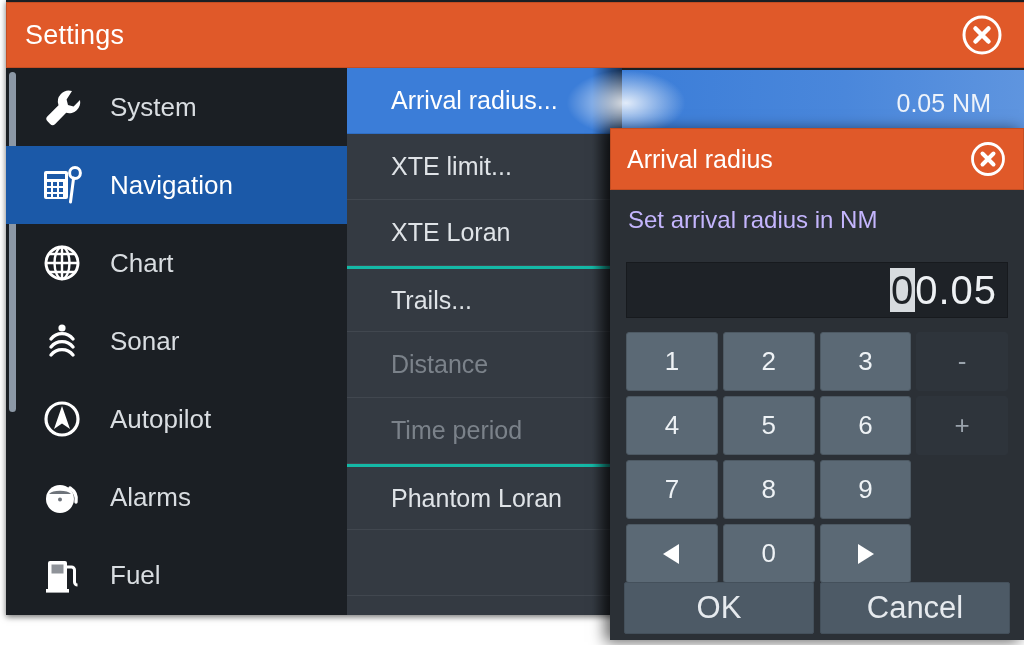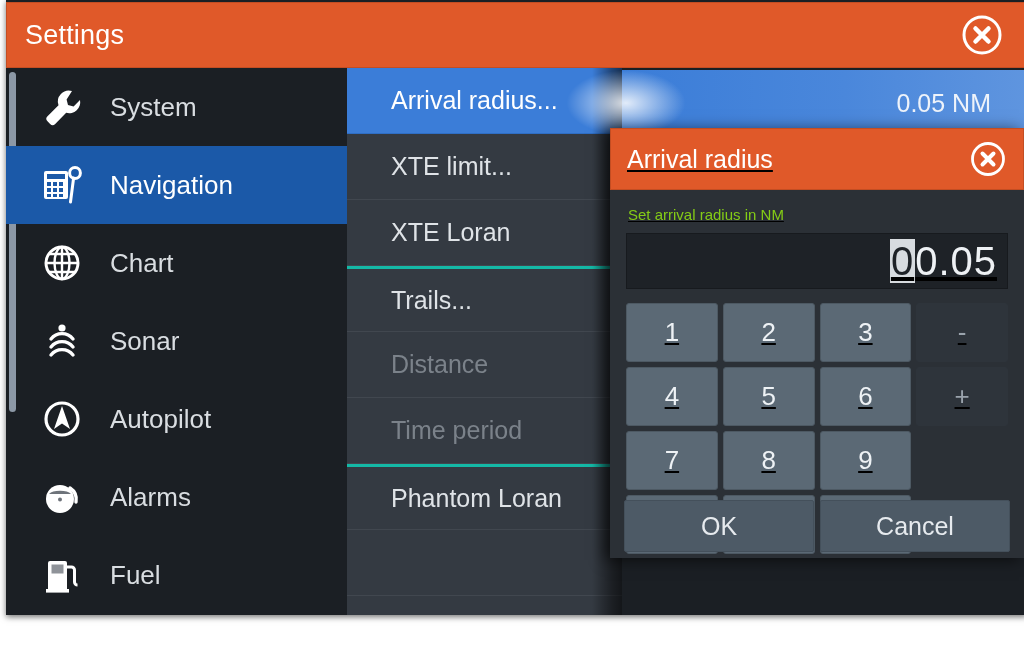--- a/index.html
+++ b/index.html
@@ -115,36 +115,35 @@
   .sel-glow {
     position: absolute; left: 560px; top: 70px;
     width: 120px; height: 66px;
     background: radial-gradient(ellipse at center, rgba(255,255,255,.85) 0%, rgba(255,255,255,0) 70%);
     pointer-events: none;
   }
 
   
   .dialog {
     position: absolute; left: 610px; top: 128px;
-    width: 414px; height: 430px;
+    width: 414px; height: 512px;
     background: #2b3036;
     box-shadow: -5px 2px 14px rgba(0,0,0,.6);
-    text-decoration: underline;
   }
   .dlg-titlebar {
     height: 62px; background: #e05929;
     display: flex; align-items: center; position: relative;
     border: 1px solid #c44d22;
   }
   .dlg-title { color: #fff; font-size: 25px; margin-left: 16px; }
   .dlg-close { position: absolute; right: 16px; top: 50%; transform: translateY(-50%);
     width: 38px; height: 38px; cursor: pointer; }
 
   .dlg-body { padding: 12px 16px 0 16px; }
-  .dlg-hint { color: #84cc16; font-size: 15px; margin: 4px 0 10px 2px; }
+  .dlg-hint { color: #c4b5fd; font-size: 24px; margin: 4px 0 28px 2px; }
 
   .value-field {
     height: 56px; background: #1e2227;
     display: flex; align-items: center; justify-content: flex-end;
     padding-right: 10px;
     border: 1px solid #171a1e;
   }
   .value-text { font-size: 40px; color: #eef1f4; letter-spacing: 1px; }
   .value-text .sel {
     background: #d7dbdf; color: #1e2227; padding: 0 1px;
@@ -175,21 +174,21 @@
     position: absolute; left: 0; bottom: 0;
     width: 414px; height: 58px;
     display: flex;
     padding: 0 14px 6px 14px;
     gap: 6px;
   }
   .footer-btn {
     flex: 1 1 50%;
     background: #4d5a66;
     display: flex; align-items: center; justify-content: center;
-    color: #e6eaee; font-size: 25px; cursor: pointer;
+    color: #e6eaee; font-size: 31px; cursor: pointer;
     border: 1px solid #44505b;
     border-radius: 2px;
   }
 </style>
 </head>
 <body>
 
 <div id="root">
 
   <div class="settings-window">

